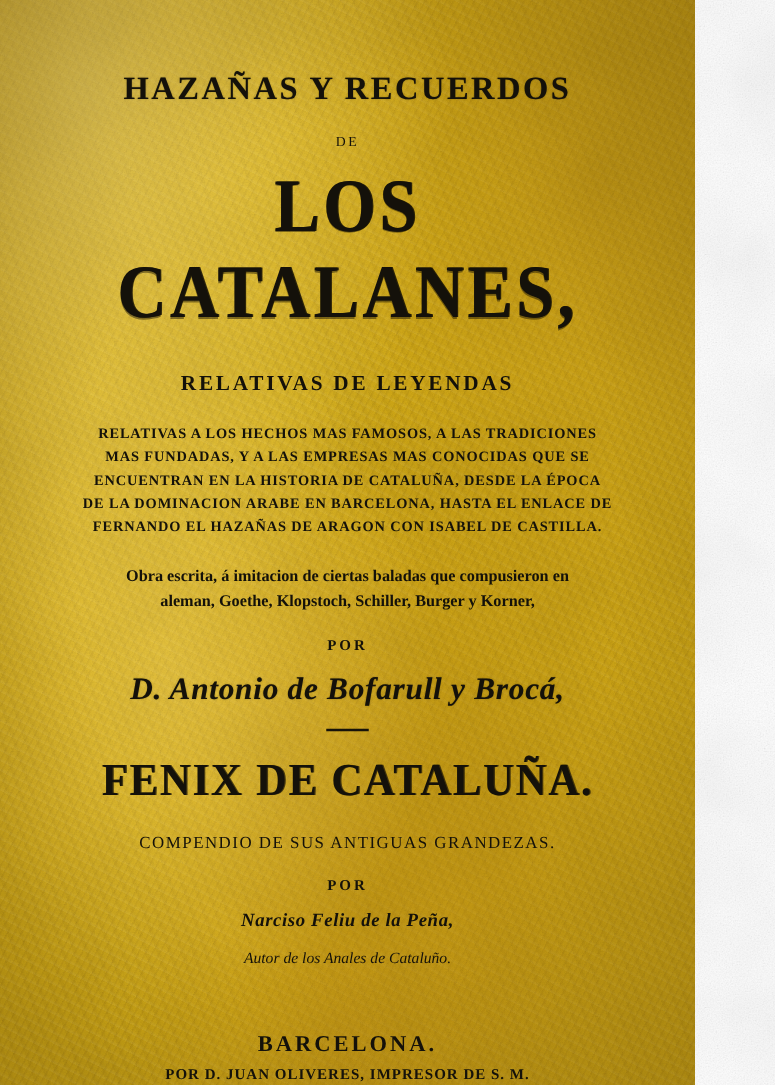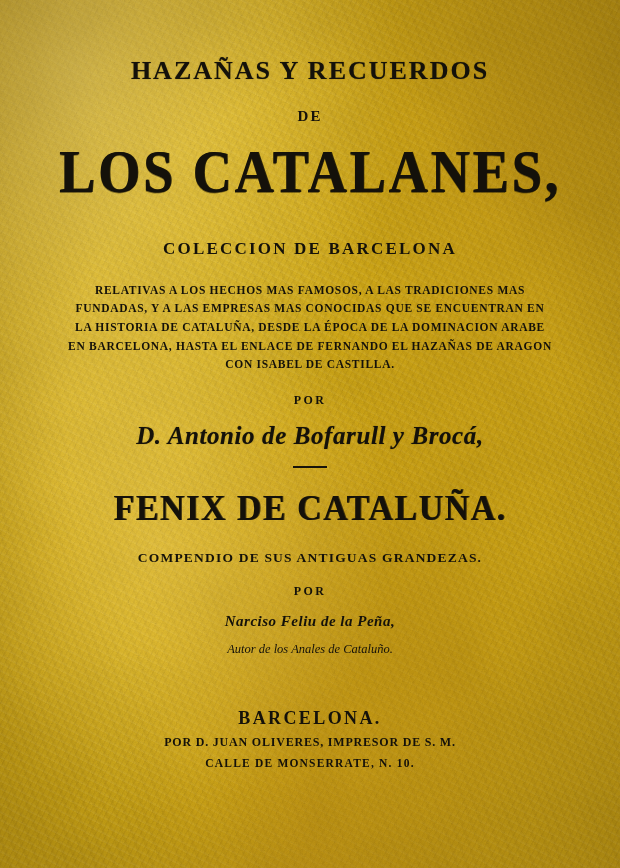--- a/index.html
+++ b/index.html
@@ -7,21 +7,21 @@
     padding: 0;
   }
   body {
     width: 620px;
     height: 868px;
     overflow: hidden;
     font-family: "Liberation Serif", serif;
   }
   #page {
     position: relative;
-    width: 620px;
+    width: 556px;
     height: 868px;
     background-color: #d9b117;
     background-image:
       radial-gradient(ellipse at 12% 8%, rgba(255,233,140,0.55) 0%, rgba(255,233,140,0) 42%),
       radial-gradient(ellipse at 85% 18%, rgba(176,130,18,0.45) 0%, rgba(176,130,18,0) 38%),
       radial-gradient(ellipse at 25% 62%, rgba(255,225,120,0.40) 0%, rgba(255,225,120,0) 36%),
       radial-gradient(ellipse at 72% 78%, rgba(168,122,12,0.40) 0%, rgba(168,122,12,0) 40%),
       radial-gradient(ellipse at 50% 96%, rgba(190,140,20,0.45) 0%, rgba(190,140,20,0) 45%),
       repeating-linear-gradient(118deg, rgba(120,86,10,0.10) 0px, rgba(120,86,10,0.10) 1px, rgba(255,255,255,0) 2px, rgba(255,255,255,0) 5px),
       repeating-linear-gradient(27deg, rgba(255,240,160,0.10) 0px, rgba(255,240,160,0.10) 1px, rgba(255,255,255,0) 3px, rgba(255,255,255,0) 7px),
@@ -55,22 +55,22 @@
   }
   .t-title1 {
     font-family: "Liberation Serif", serif;
     font-weight: bold;
     font-size: 26px;
     letter-spacing: 2.0px;
     margin-top: 16px;
     text-shadow: 0 0 1px rgba(20,15,5,0.5);
   }
   .t-de {
-    font-weight: bold;
-    font-size: 15px;
+    font-weight: normal;
+    font-size: 11px;
     letter-spacing: 2px;
     margin-top: 22px;
   }
   .t-title2 {
     font-family: "Liberation Serif", serif;
     font-weight: bold;
     font-size: 54px;
     letter-spacing: 3px;
     margin-top: 16px;
     transform: scaleY(1.12);
@@ -127,21 +127,21 @@
   .t-title3 {
     font-family: "Liberation Serif", serif;
     font-weight: bold;
     font-size: 34px;
     letter-spacing: 1.5px;
     margin-top: 20px;
     transform: scaleY(1.08);
     text-shadow: 1px 0 0 rgba(15,12,4,0.7);
   }
   .t-sub2 {
-    font-weight: bold;
+    font-weight: normal;
     font-size: 13.5px;
     letter-spacing: 1.2px;
     margin-top: 22px;
     text-align: center;
   }
   .t-por2 {
     font-weight: bold;
     font-size: 12px;
     letter-spacing: 2.4px;
     margin-top: 20px;
@@ -209,24 +209,25 @@
   <div id="vignette"></div>
 
   <div class="content">
 
     <div class="line t-title1">HAZAÑAS Y RECUERDOS</div>
 
     <div class="line t-de">DE</div>
 
     <div class="line t-title2">LOS CATALANES,</div>
 
-    <div class="line t-sub1">COLECCION DE BARCELONA</div>
+    <div class="line t-sub1">RELATIVAS DE LEYENDAS</div>
 
     <div class="blurb">RELATIVAS A LOS HECHOS MAS FAMOSOS, A LAS TRADICIONES MAS FUNDADAS, Y A LAS EMPRESAS MAS CONOCIDAS QUE SE ENCUENTRAN EN LA HISTORIA DE CATALUÑA, DESDE LA ÉPOCA DE LA DOMINACION ARABE EN BARCELONA, HASTA EL ENLACE DE FERNANDO EL HAZAÑAS DE ARAGON CON ISABEL DE CASTILLA.</div>
 
+    <div class="note">Obra escrita, á imitacion de ciertas baladas que compusieron en aleman, Goethe, Klopstoch, Schiller, Burger y Korner,</div>
 
     <div class="line t-por">POR</div>
 
     <div class="line t-author">D. Antonio de Bofarull y Brocá,</div>
 
 
     <div class="rule"></div>
 
     <div class="line t-title3">FENIX DE CATALUÑA.</div>
 

